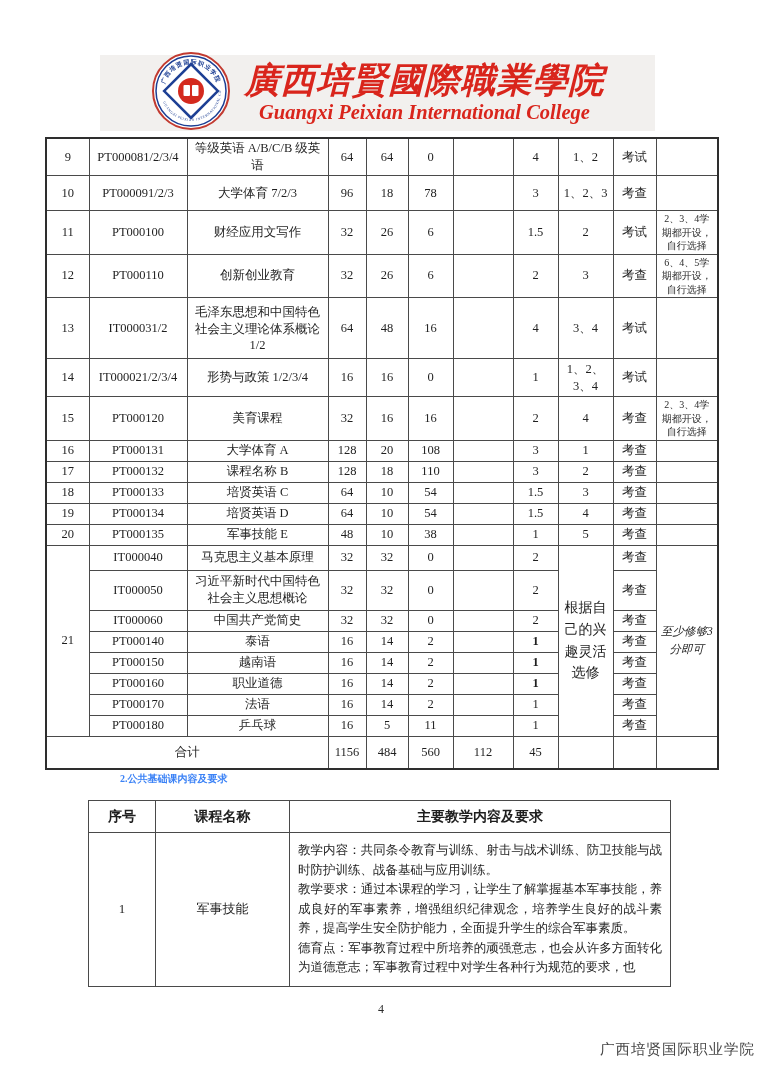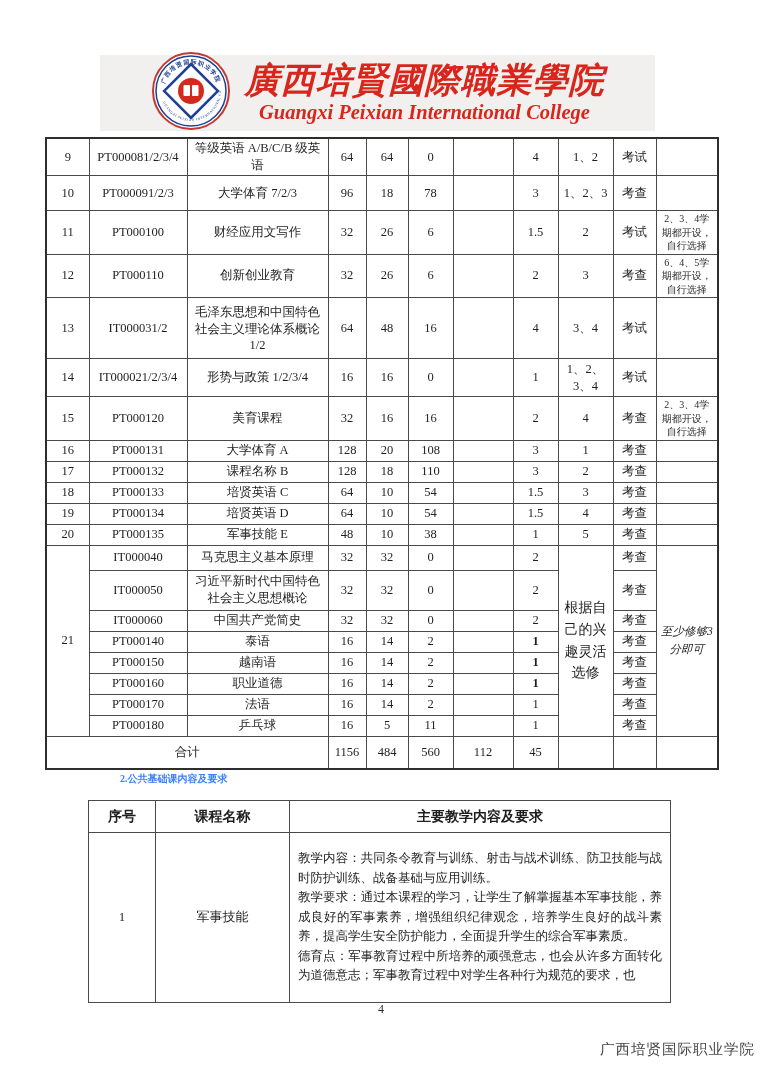--- a/index.html
+++ b/index.html
@@ -39,21 +39,21 @@
   tr.h21{height:21px} tr.h25{height:25px} tr.h40{height:40px} tr.h33{height:33px}
   
   .sec2-heading {
     position:absolute; left:120px; top:772px; font-size:10px; font-weight:bold; color:#3b82f6;
   }
   .t2-wrap { position:absolute; left:88px; top:800px; width:582px; }
   table.t2 { border-collapse:collapse; table-layout:fixed; width:582px; border:1.5px solid #2e2e2e; }
   table.t2 td, table.t2 th { border:1px solid #4a4a4a; vertical-align:middle; font-size:13px; }
   table.t2 th { font-weight:bold; text-align:center; height:32px; font-size:14px; }
   table.t2 td.c { text-align:center; }
-  table.t2 td.content { text-align:left; padding:16px 8px; line-height:19.5px; font-size:12.5px; }
+  table.t2 td.content { text-align:left; padding:8px 8px; line-height:19.5px; font-size:12.5px; }
   table.t2 td.content p { margin:0; text-align:justify; }
   
   .page-number { position:absolute; left:45px; top:1002px; width:672px; text-align:center; font-size:12px; color:#2b2b2b; }
   .footer-name { position:absolute; right:8px; top:1040px; font-size:14.5px; color:#474747; letter-spacing:1px; }
 </style>
 </head>
 <body>
 
 <div class="page">
 

